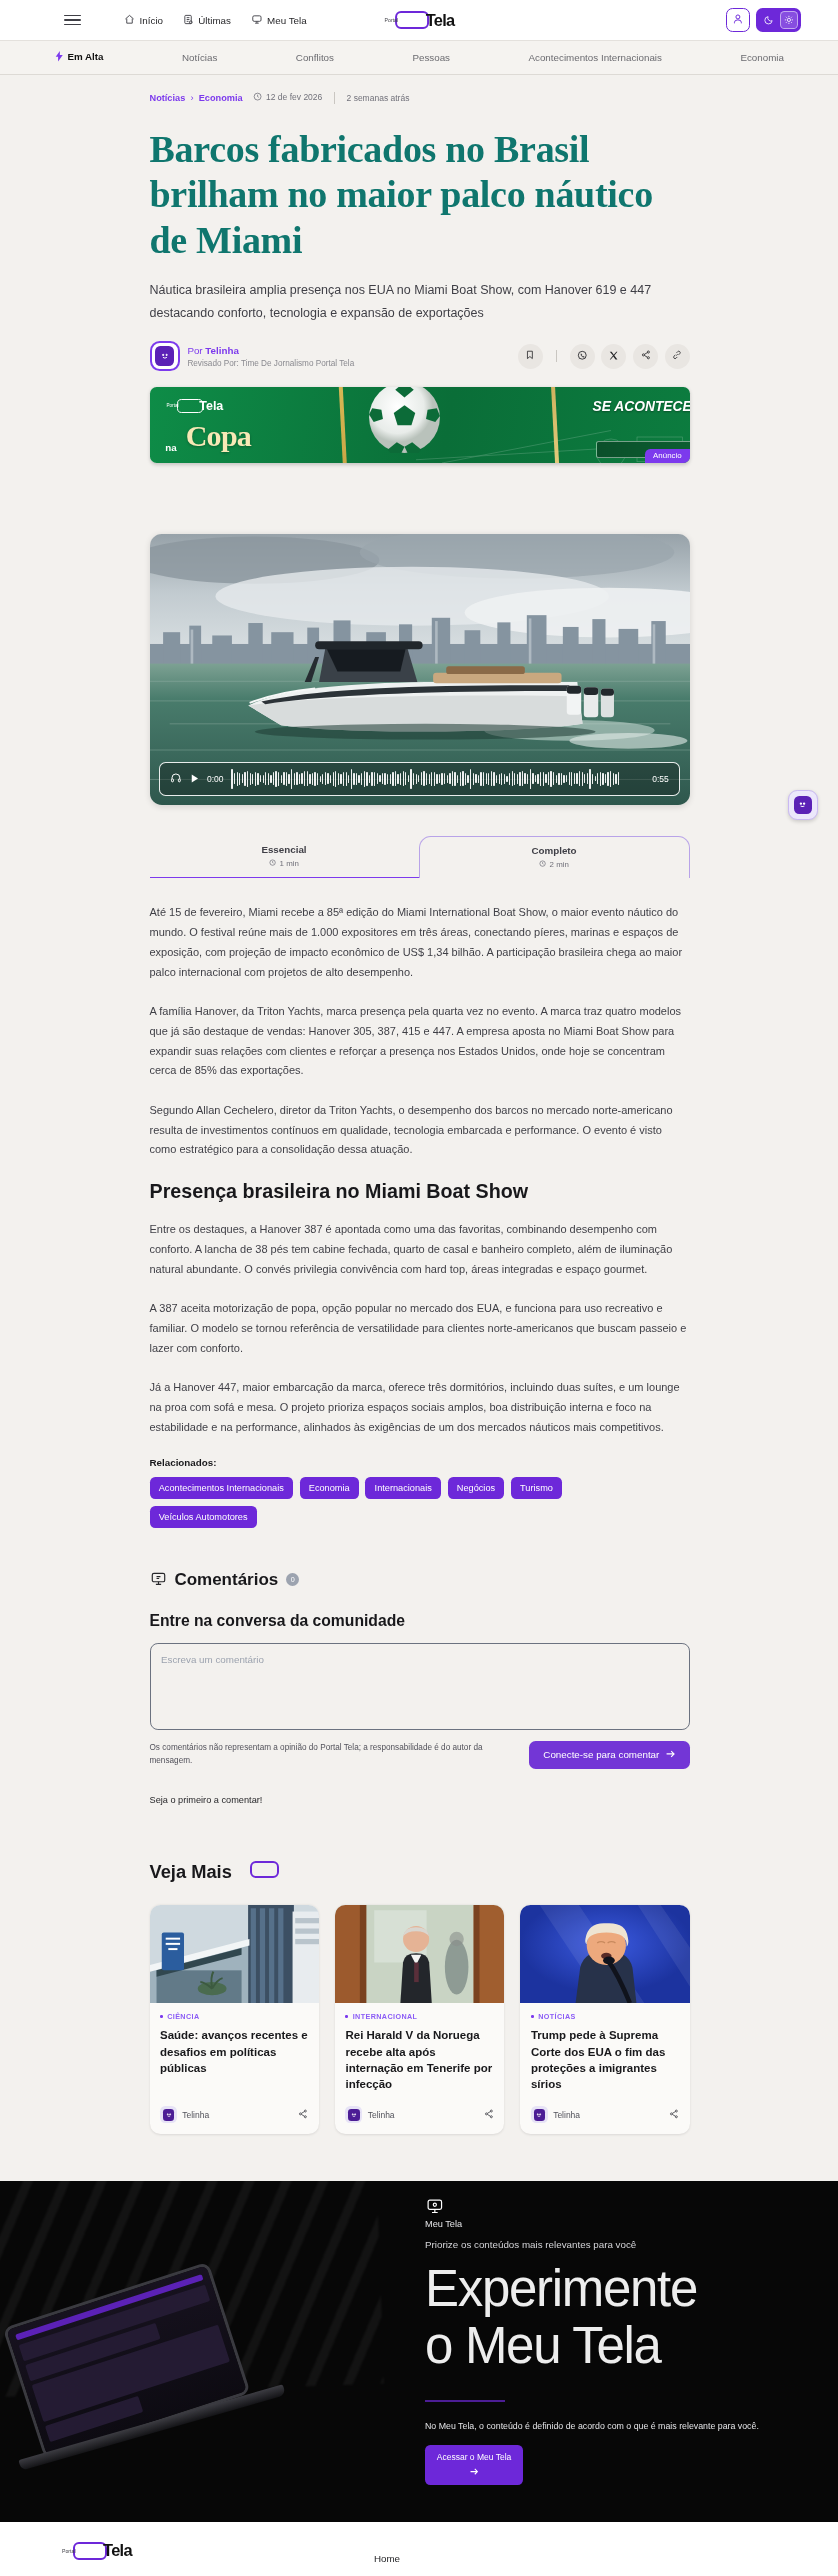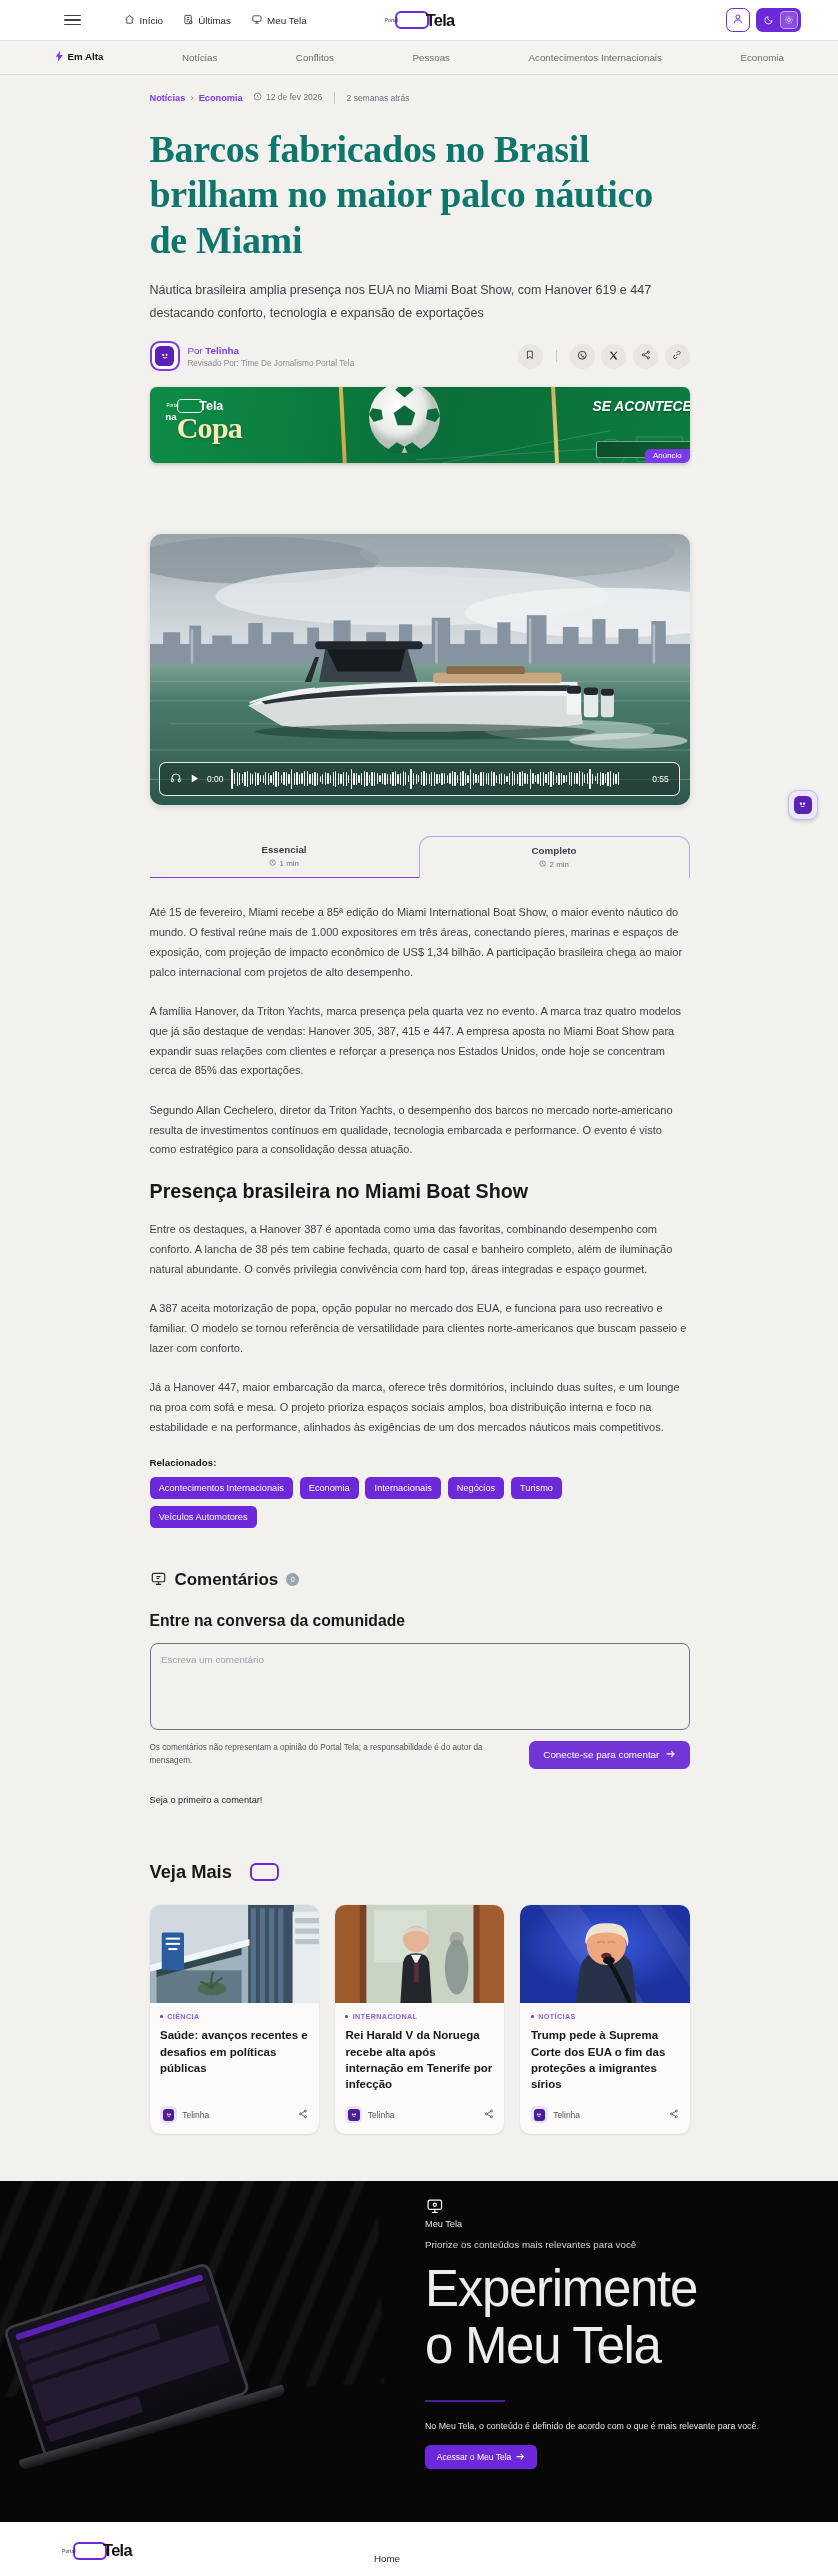--- a/index.html
+++ b/index.html
@@ -50,21 +50,21 @@
   .reviewed { font-size:8.2px; color:#8a8a90; margin-top:2.6px; }
   .share-row { margin-left:auto; display:flex; align-items:center; gap:6.6px; }
   .icon-circle { width:25px; height:25px; border-radius:50%; background:#e9e6e2; display:flex; align-items:center; justify-content:center; cursor:pointer; color:#27272a; font-size:9.8px; font-weight:700; }
 
   
   .banner { margin-top:15.7px; height:76px; border-radius:6.6px; position:relative; overflow:hidden; background:linear-gradient(100deg,#0e8c47 0%,#0a6e38 55%,#0c7c3f 100%); box-shadow:0 1.3px 3.9px rgba(0,0,0,.18); cursor:pointer; }
   .banner-logo { position:absolute; left:17px; top:11.8px; display:flex; align-items:center; }
   .banner-logo .p-small { font-size:4.6px; color:#fff; margin-right:-2px; }
   .banner-logo .screen { width:26px; height:14.4px; border:1.6px solid #fff; border-radius:4.6px; }
   .banner-logo .tela { color:#fff; font-size:12.5px; font-weight:700; margin-left:-3.3px; }
-  .banner-copa { position:absolute; left:15.7px; top:24px; display:flex; align-items:flex-start; gap:0; }
+  .banner-copa { position:absolute; left:15.7px; top:32px; display:flex; align-items:flex-end; gap:9px; }
   .banner-copa .na { color:#fff; font-size:9.8px; font-weight:700; }
   .banner-copa .copa { color:#f7e9b6; font-size:30px; font-weight:700; font-family:"Liberation Serif", serif; letter-spacing:-0.7px; text-shadow:0 1.3px 2.6px rgba(0,0,0,.3); }
   .gold-frame { position:absolute; left:191px; top:-26px; width:216px; height:131px; border:4.6px solid; border-image:linear-gradient(120deg,#e8c05a,#b8872a,#f3d687) 1; transform:rotate(-3deg); opacity:.95; }
   .banner-ball { position:absolute; left:216px; top:-7.9px; }
   .banner-headline { position:absolute; left:426px; top:10.5px; width:367px; color:#fff; font-size:13.8px; font-weight:700; font-style:italic; text-align:center; line-height:1.45; text-shadow:0 0.7px 2px rgba(0,0,0,.35); }
   .banner-cta { position:absolute; left:446px; top:54px; width:295px; height:17px; background:linear-gradient(90deg,#0a4f2a,#12813f); border:0.7px solid rgba(255,255,255,.45); border-radius:2.6px; color:#fff; font-size:7.9px; font-weight:700; letter-spacing:0.3px; display:flex; align-items:center; justify-content:center; gap:5.2px; cursor:pointer; }
   .ad-label { position:absolute; right:0; bottom:0; background:#7c3aed; color:#fff; font-size:7.9px; padding:2.6px 7.9px; border-radius:5.2px 0 0 0; }
   .pitch-lines { position:absolute; right:0; bottom:0; width:275px; height:39px; opacity:.25; }
 
   
@@ -99,21 +99,21 @@
   .c-sub { font-size:15.7px; font-weight:700; color:#18181b; margin-top:22px; }
   .c-box { margin-top:13px; width:100%; height:87px; border:1px solid #6b7280; border-radius:7.9px; background:transparent; padding:10.5px; font-size:9.8px; color:#3f3f46; font-family:"Liberation Sans", sans-serif; resize:none; }
   .c-box::placeholder { color:#9ca3af; }
   .c-row { display:flex; align-items:flex-start; justify-content:space-between; margin-top:9.2px; }
   .c-disclaimer { width:367px; font-size:8.2px; color:#52525b; line-height:1.6; }
   .c-cta { background:#7336d6; color:#fff; border:none; font-size:9.8px; padding:8.5px 14.4px; border-radius:6.6px; display:flex; align-items:center; gap:6.6px; cursor:pointer; font-family:"Liberation Sans", sans-serif; }
   .c-empty { font-size:9.2px; color:#27272a; margin-top:26px; }
 
   
   .more { margin-top:56px; }
-  .more-head { display:flex; align-items:center; gap:18px; }
+  .more-head { display:flex; gap:18px; }
   .more-title { font-size:18.3px; font-weight:700; color:#18181b; }
   .more-logo { width:29px; height:17.7px; border:2px solid #6d28d9; border-radius:5.9px; }
   .cards { display:flex; gap:16.4px; margin-top:22px; }
   .card { width:172px; background:#fbfaf8; border-radius:10.5px; overflow:hidden; box-shadow:0 0.7px 2.6px rgba(0,0,0,.10); cursor:pointer; display:flex; flex-direction:column; }
   .card-img { height:98px; position:relative; overflow:hidden; }
   .card-body { padding:9.2px 10.5px 10.5px; display:flex; flex-direction:column; flex:1; }
   .cat { display:flex; align-items:center; gap:4.6px; }
   .cat-dot { width:2.6px; height:2.6px; border-radius:50%; background:#7c3aed; }
   .cat-label { font-size:7.2px; font-weight:700; letter-spacing:0.4px; color:#8b5cf6; }
   .card-title { font-size:11.5px; font-weight:700; color:#18181b; line-height:1.4; margin-top:6.6px; }
@@ -132,21 +132,21 @@
   .laptop .scr .bar { height:6.6px; border-radius:2px; background:#5b21b6; margin-bottom:5.2px; }
   .laptop .scr .blk { height:17px; border-radius:2px; background:#241b33; margin-bottom:3.9px; }
   .laptop .base { width:275px; height:10.5px; background:linear-gradient(180deg,#3c3c42,#141417); border-radius:2.6px 2.6px 6.6px 6.6px; margin:-2.6px 0 0 -26px; transform:rotate(2deg); }
   .promo-content { position:absolute; left:425px; top:17px; width:380px; }
   .promo-brand { display:flex; flex-direction:column; gap:2.6px; color:#fff; }
   .promo-brand .b-label { font-size:9.2px; color:#e4e4e7; }
   .promo-eyebrow { margin-top:9.2px; font-size:9.8px; color:#d4d4d8; }
   .promo-title { margin-top:10.5px; font-size:51px; letter-spacing:-1.3px; color:#ededed; line-height:1.12; font-weight:500; }
   .promo-line { width:80px; height:2px; background:#4c1d95; margin-top:26px; }
   .promo-body { margin-top:17px; font-size:8.8px; color:#e4e4e7; line-height:1.6; max-width:357px; }
-  .promo-cta { margin-top:11.8px; background:#6d28d9; color:#fff; border:none; font-size:8.5px; padding:7.2px 11.8px; border-radius:5.2px; display:inline-flex; align-items:center; gap:5.2px; cursor:pointer; font-family:"Liberation Sans", sans-serif; }
+  .promo-cta { margin-top:11.8px; background:#6d28d9; color:#fff; border:none; font-size:8.5px; padding:7.2px 11.8px; border-radius:5.2px; display:inline-flex; align-items:center; gap:5.2px; cursor:pointer; font-family:"Liberation Sans", sans-serif;flex-direction:column; }
 
   
   .footer { background:#fff; padding:19.7px 62px 17px; display:flex; }
   .f-left { display:flex; flex-direction:column; gap:17px; }
   .f-social { display:flex; gap:11.8px; align-items:center; color:#111; }
   .f-social .s-ic { cursor:pointer; display:flex; }
   .f-right { display:flex; align-items:flex-start; gap:77px; margin-left:190px; margin-top:11.8px;flex-direction:column; }
   .f-link { font-size:9.8px; color:#27272a; cursor:pointer; }
   .f-copy { font-size:8.2px; color:#27272a; width:141px; line-height:1.7; margin-top:-2.6px; }
 

